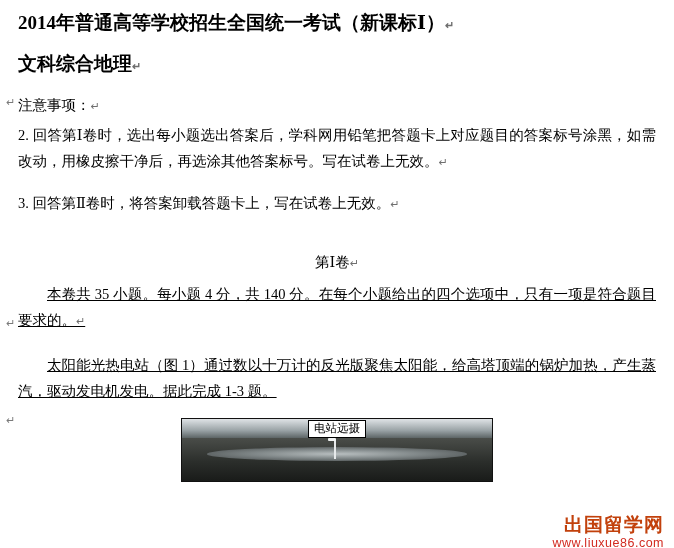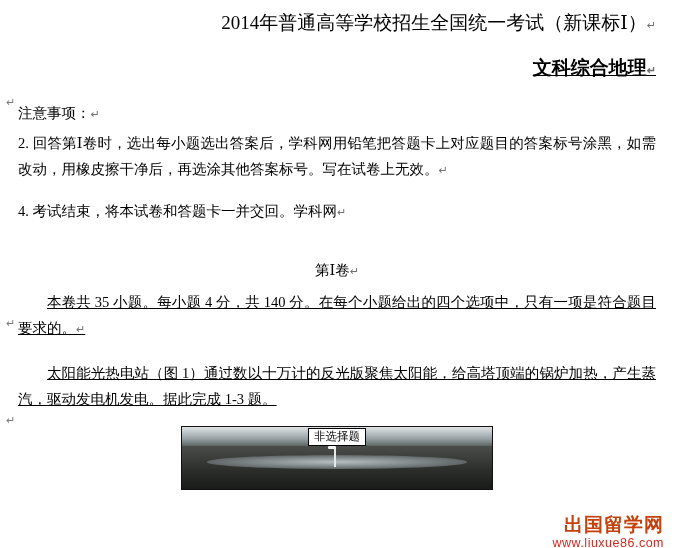--- a/index.html
+++ b/index.html
@@ -16,35 +16,34 @@
     position: relative;
   }
   .page {
     position: relative;
     width: 674px;
     height: 548px;
     box-sizing: border-box;
     padding: 0 18px;
   }
   .title-main {
-    text-align: right;
+    text-align: left;
     font-size: 19px;
-    font-weight: normal;
+    font-weight: bold;
     letter-spacing: 0px;
     margin-top: 10px;
     line-height: 26px;
     white-space: nowrap;
   }
   .title-sub {
-    text-align: right;
+    text-align: left;
     font-size: 19px;
     font-weight: bold;
     margin-top: 10px;
-    line-height: 34px;
-    text-decoration: underline;
+    line-height: 26px;
   }
   .pilcrow {
     font-size: 11px;
     color: #6f6f6f;
     font-family: "Liberation Sans", sans-serif;
     vertical-align: baseline;
   }
   .left-marks {
     position: absolute;
     left: 6px;
@@ -172,37 +171,37 @@
 
   <h1 class="title-main"><span>2014年普通高等学校招生全国统一考试（新课标Ⅰ）</span><span class="pilcrow">↵</span></h1>
 
   <h2 class="title-sub"><span>文科综合地理</span><span class="pilcrow">↵</span></h2>
 
   <div class="notice-head"><span>注意事项：</span><span class="pilcrow">↵</span></div>
 
 
   <p class="para"><span>2. 回答第Ⅰ卷时，选出每小题选出答案后，学科网用铅笔把答题卡上对应题目的答案标号涂黑，如需改动，用橡皮擦干净后，再选涂其他答案标号。写在试卷上无效。</span><span class="pilcrow">↵</span></p>
 
-
-  <p class="para"><span>4. 考试结束，将本试卷和答题卡一并交回。学科网</span><span class="pilcrow">↵</span></p>
+  <p class="para"><span>3. 回答第Ⅱ卷时，将答案卸载答题卡上，写在试卷上无效。</span><span class="pilcrow">↵</span></p>
+
 
   <div class="center-line"><span>第Ⅰ卷</span><span class="pilcrow">↵</span></div>
 
   <p class="para indent"><span>本卷共 35 小题。每小题 4 分，共 140 分。在每个小题给出的四个选项中，只有一项是符合题目要求的。</span><span class="pilcrow">↵</span></p>
 
   <p class="para indent gap-med"><span>太阳能光热电站（图 1）通过数以十万计的反光版聚焦太阳能，给高塔顶端的锅炉加热，产生蒸汽，驱动发电机发电。据此完成 1-3 题。</span></p>
 
   <div class="figure-wrap">
     <div class="figure">
       <div class="fig-sky"></div>
       <div class="fig-ground"></div>
       <div class="fig-field"></div>
       <div class="fig-tower"></div>
       <div class="fig-tower-top"></div>
-      <div class="fig-caption">非选择题</div>
+      <div class="fig-caption">电站远摄</div>
     </div>
   </div>
 
   <div class="watermark">
     <div class="wm-main">出国留学网</div>
     <div class="wm-sub">www.liuxue86.com</div>
   </div>
 
 </div>
 

